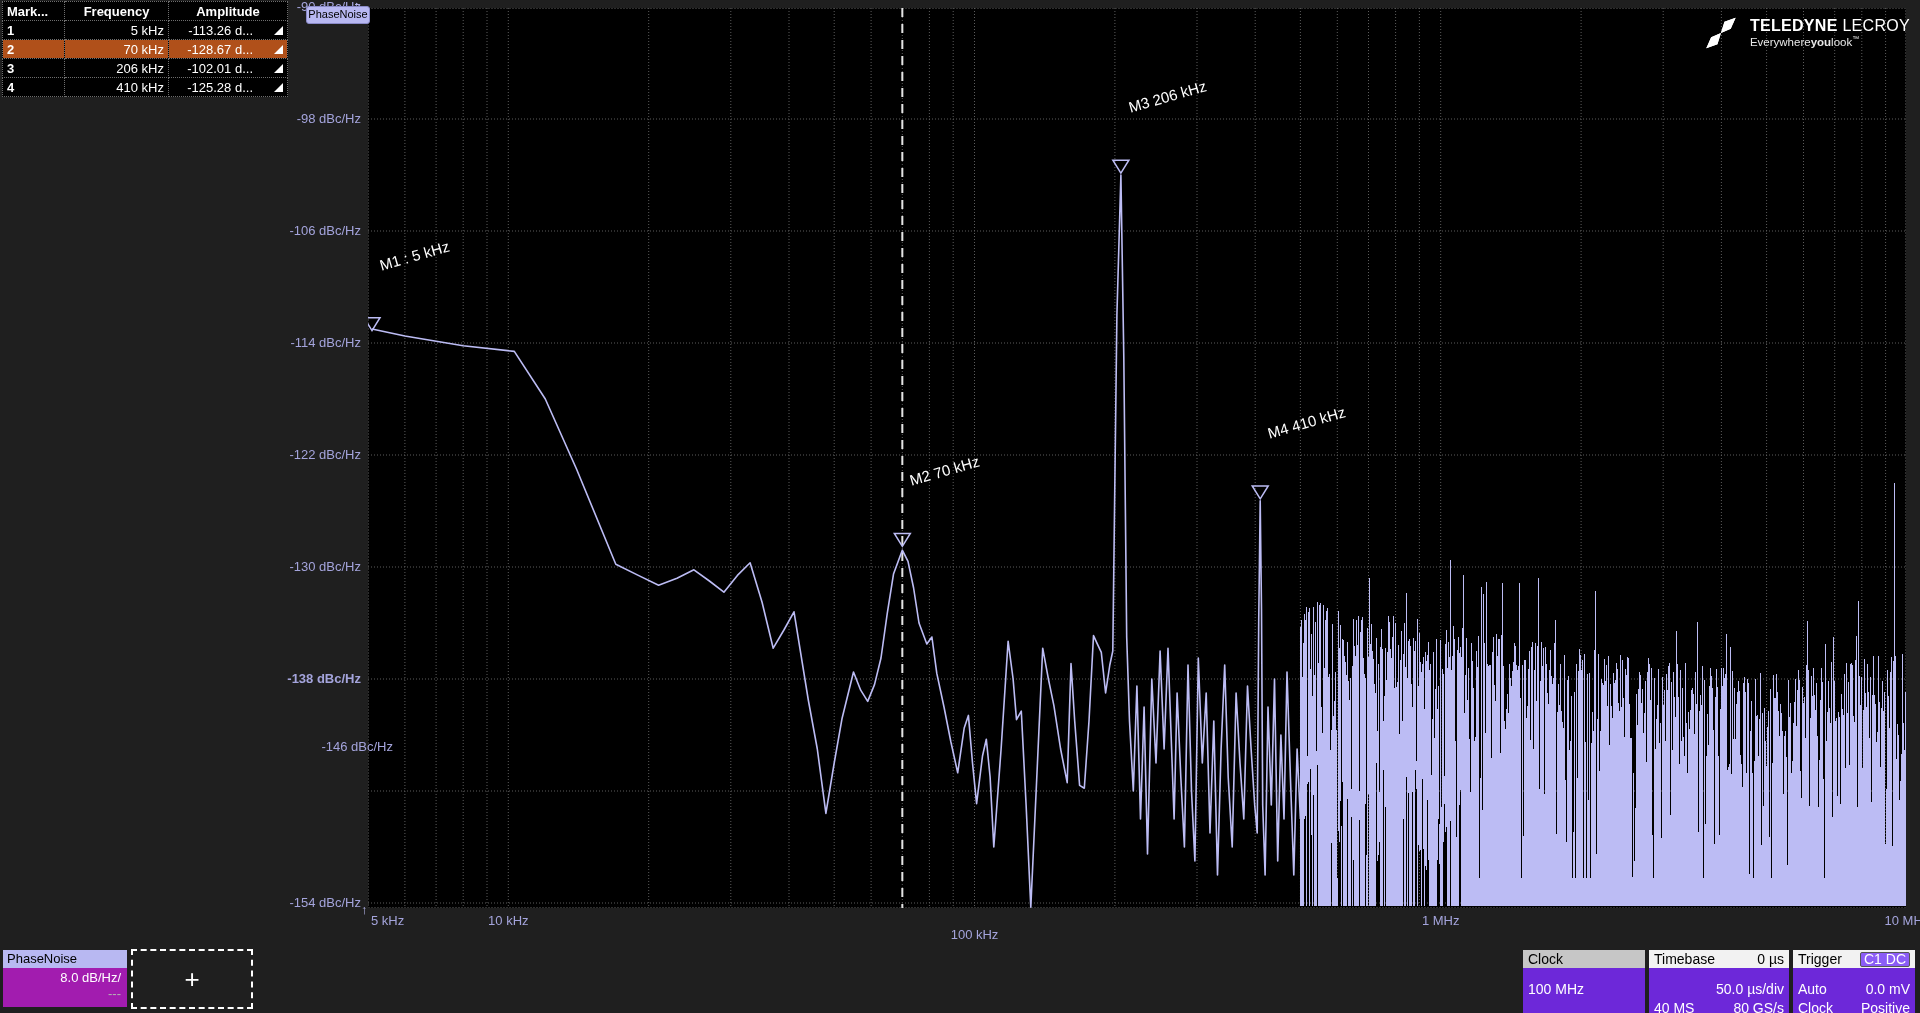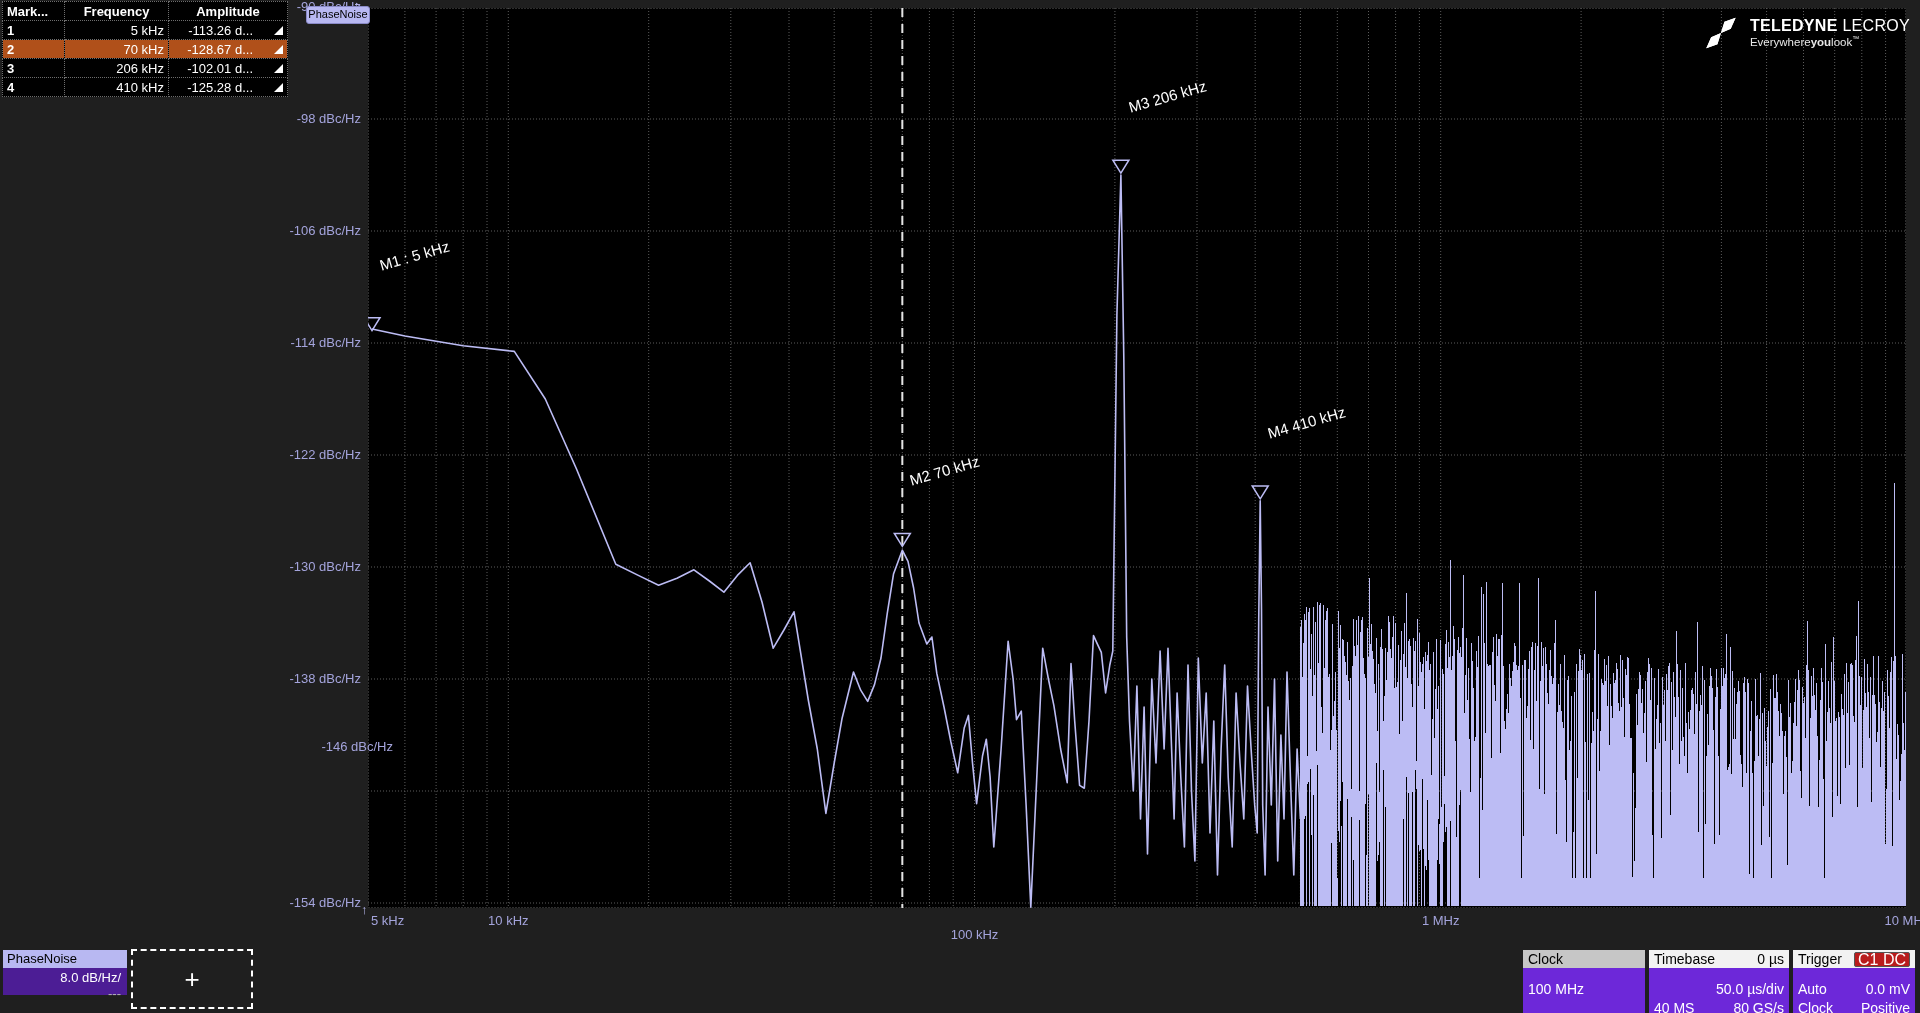--- a/index.html
+++ b/index.html
@@ -37,38 +37,38 @@
   #logo .brand{line-height:1.05}
   #logo .brand .row1{font-size:16px;letter-spacing:.3px;white-space:nowrap}
   #logo .brand .row1 b{font-weight:bold}
   #logo .brand .row2{font-size:11.5px;color:#e8e8e8;white-space:nowrap}
   #logo .brand .row2 b{font-weight:bold}
   #logo sup{font-size:7px}
 
   
   #descriptor{position:absolute;left:3px;top:950px;width:124px;height:57px;font-size:13px}
   #descriptor .dtitle{background:#b8b8f2;color:#000;height:18px;line-height:18px;padding-left:4px}
-  #descriptor .dbody{background:#4c1d95;height:27px}
+  #descriptor .dbody{background:#a21caf;height:39px}
   #descriptor .dline1{text-align:right;padding:2px 6px 0 0;color:#fff}
   #descriptor .dline2{text-align:right;padding:1px 6px 0 0;color:#b4b4b4}
   #add-trace{position:absolute;left:131px;top:949px;width:118px;height:56px;border:2px dashed #fff;
     display:flex;align-items:center;justify-content:center;font-size:26px;font-weight:300;color:#fff}
 
   
   .sbox{position:absolute;top:950px;height:43px;font-size:14px}
   .sbox .shead{height:18px;line-height:18px;color:#000;padding:0 5px;display:flex;
     justify-content:space-between;align-items:center}
   .sbox .sbody{background:#6d28d9;height:39px;padding:12px 5px}
   .sbox .srow{display:flex;justify-content:space-between;line-height:19px}
   #clock-box{left:1523px;width:122px}
   #clock-box .shead{background:#c6c6c6}
   #timebase-box{left:1649px;width:140px}
   #timebase-box .shead,#trigger-box .shead{background:#f2f2f2}
   #trigger-box{left:1793px;width:122px}
-  .badge{background:#b91c1c;color:#fff;font-size:16px;padding:0 3px;border:1px solid #555;
+  .badge{background:#8b5cf6;color:#fff;font-size:14px;padding:0 3px;border:1px solid #555;
     border-radius:2px;line-height:13px}
 </style>
 </head>
 <body>
 
 <table id="marker-table">
   <colgroup>
       <col class="c0">
       <col class="c1">
       <col class="c2">
@@ -211,20 +211,20 @@
       </div>
   </div>
 </div>
 
 <div class="ytick" style="top: -2px;">-90 dBc/Hz</div>
 <div class="ytick" style="top: 110px;">-98 dBc/Hz</div>
 <div class="ytick" style="top: 222px;">-106 dBc/Hz</div>
 <div class="ytick" style="top: 334px;">-114 dBc/Hz</div>
 <div class="ytick" style="top: 446px;">-122 dBc/Hz</div>
 <div class="ytick" style="top: 558px;">-130 dBc/Hz</div>
-<div class="ytick" style="top: 670px;">-138 dBc/Hz</div>
+<div class="ytick" style="top: 670px; font-weight: bold;">-138 dBc/Hz</div>
 <div class="ytick" style="top: 738px; padding-left: 32px;">-146 dBc/Hz</div>
 <div class="ytick" style="top: 894px;">-154 dBc/Hz</div>
 <div class="xtick" style="left: 371px;">5 kHz</div>
 <div class="xtick" style="left: 508.34px; transform: translateX(-50%);">10 kHz</div>
 <div class="xtick" style="left: 974.54px; transform: translateX(-50%); margin-top: 14px;">100 kHz</div>
 <div class="xtick" style="left: 1440.74px; transform: translateX(-50%); text-align: right;">1 MHz</div>
 <div class="xtick" style="left: 1906.94px; transform: translateX(-50%);">10 MHz</div>
 
 </body></html>

